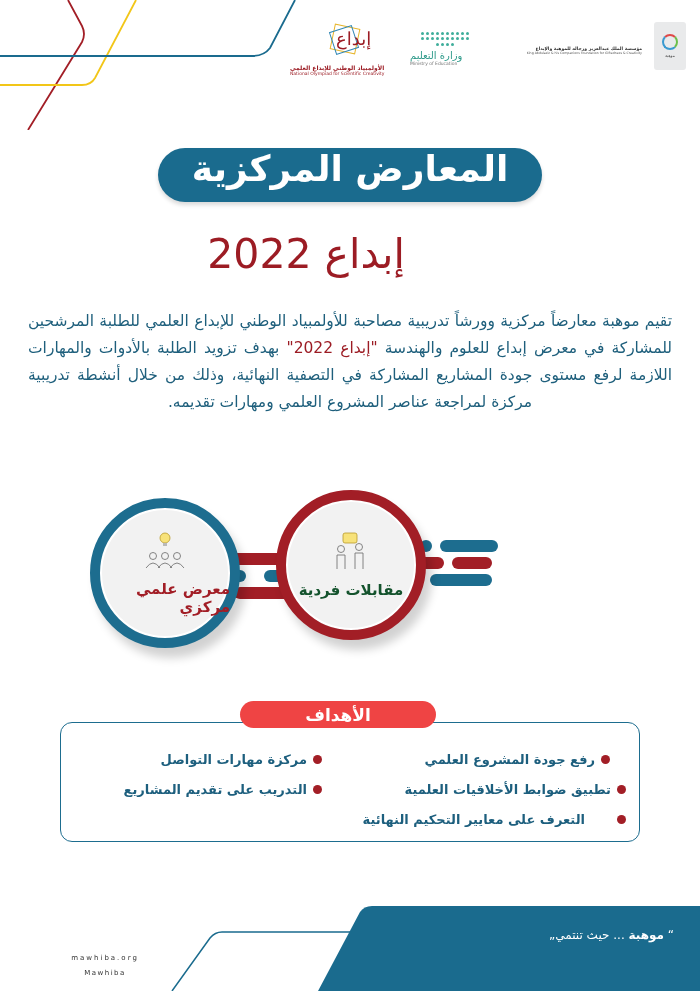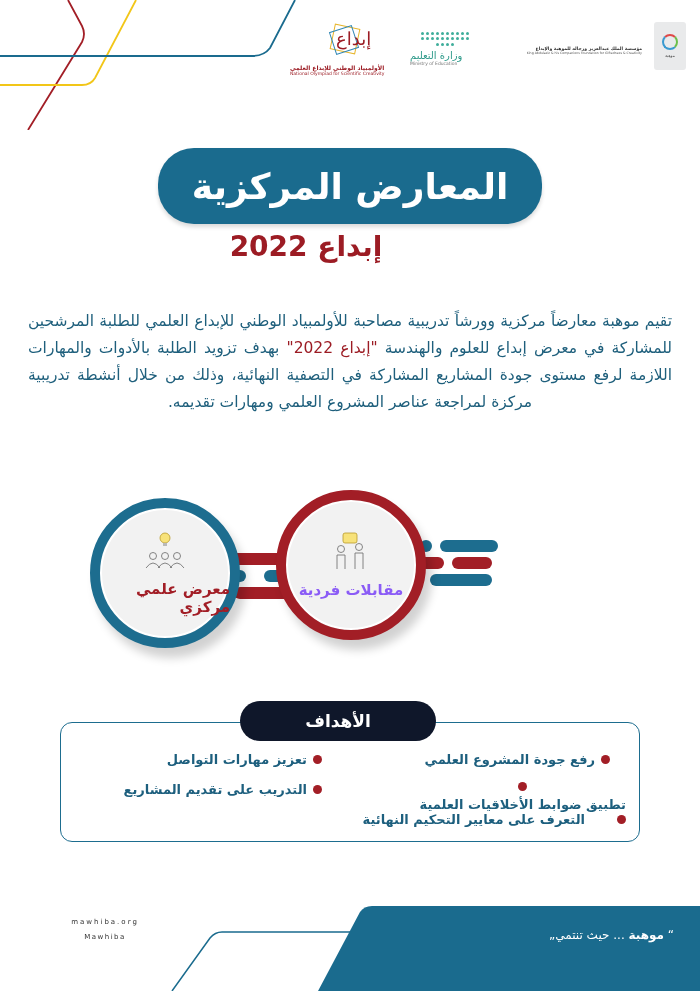--- a/index.html
+++ b/index.html
@@ -23,48 +23,48 @@
     .logo-moe .en { font-size: 4.5px; color: #777; }
     .logo-olympiad { position: absolute; right: 300px; top: 8px; width: 110px; text-align: left; }
     .logo-olympiad .mark { width: 34px; height: 40px; margin: 0 auto; position: relative; }
     .logo-olympiad .mark .sq1 { position:absolute; left:4px; top:4px; width:26px; height:26px; border:1.5px solid #e7b52a; transform: rotate(12deg); }
     .logo-olympiad .mark .sq2 { position:absolute; left:4px; top:6px; width:24px; height:24px; border:1.5px solid #2f86b3; transform: rotate(-18deg); }
     .logo-olympiad .mark .cal { position:absolute; left:8px; top:6px; font-size: 18px; color:#9c1c24; font-family: "DejaVu Serif", serif; }
     .logo-olympiad .ar { font-size: 6px; color: #9c1c24; font-weight: bold; direction: rtl; margin-top: 2px; }
     .logo-olympiad .en { font-size: 4.5px; color: #9c1c24; }
 
     
-    .title-pill { position: absolute; left: 158px; top: 148px; width: 384px; height: 76px; background: #1a6b8e; border-radius: 36px; display: flex; align-items: center; justify-content: center; box-shadow: 0 3px 4px rgba(0,0,0,0.15); }
+    .title-pill { position: absolute; left: 158px; top: 148px; width: 384px; height: 54px; background: #1a6b8e; border-radius: 36px; display: flex; align-items: flex-start; justify-content: center; box-shadow: 0 3px 4px rgba(0,0,0,0.15); }
     .title-pill span { color: #ffffff; font-size: 36px; font-weight: bold; direction: rtl; }
-    .subtitle { position: absolute; left: 0; width: 612px; top: 230px; text-align: center; color: #9c1c24; font-size: 28px; font-weight: bold; direction: rtl; }
+    .subtitle { position: absolute; left: 0; width: 612px; top: 230px; text-align: center; color: #9c1c24; font-size: 41px; font-weight: normal; direction: rtl; }
 
     
     .intro { position: absolute; left: 28px; width: 644px; top: 308px; direction: rtl; text-align: justify; text-align-last: center; font-size: 15.5px; line-height: 27px; color: #1e5f7c; }
     .intro .hl { color: #9c1c24; }
 
     
     .circles { position: absolute; left: 0; top: 490px; width: 700px; height: 170px; }
     .connector { position: absolute; height: 12px; border-radius: 6px; }
     .circle { position: absolute; width: 150px; height: 150px; border-radius: 50%; border: 10px solid #1d6d8f; background: #f2f2f2; box-shadow: 6px 10px 10px rgba(0,0,0,0.18), inset 0 0 0 2px #ffffff; display: flex; flex-direction: column; align-items: center; justify-content: center; }
     .circle.red { border-color: #a21e26; }
     .circle .icon { width: 60px; height: 44px; margin-bottom: 6px; }
     .circle .label { font-size: 15px; font-weight: bold; direction: rtl; }
     .circle .label.red { color: #a21e26; }
-    .circle .label.blue { color: #8b5cf6; }
+    .circle .label.blue { color: #14532d; }
 
     
     .goals-box { position: absolute; left: 60px; top: 722px; width: 580px; height: 120px; border: 1.5px solid #1d6d8f; border-radius: 12px; }
-    .goals-pill { position: absolute; left: 240px; top: 701px; width: 196px; height: 40px; background: #0f172a; border-radius: 20px; display:flex; align-items:center; justify-content:center; }
+    .goals-pill { position: absolute; left: 240px; top: 701px; width: 196px; height: 27px; background: #ef4444; border-radius: 20px; display:flex; align-items:center; justify-content:center; }
     .goals-pill span { color: #fff; font-size: 17px; font-weight: bold; direction: rtl; }
     .goal { position: absolute; direction: rtl; font-size: 13px; font-weight: bold; color: #1d5f7e; display: flex; align-items: center; gap: 6px; }
     .goal .bullet { width: 9px; height: 9px; border-radius: 50%; background: #a21e26; display: inline-block; }
 
     
     .social { position: absolute; left: 36px; top: 918px; width: 138px; text-align: center; }
-    .social .url { font-size: 7px; color: #333; letter-spacing: 2px; }
+    .social .url { font-size: 7px; color: #333; letter-spacing: 2px; margin-top: 36px; }
     .social .frame { position: relative; margin-top: 3px; height: 30px; border: 1px solid #555; border-radius: 8px; display: flex; justify-content: center; align-items: center; gap: 3px; }
     .social .ico { width: 17px; height: 17px; border-radius: 50%; background: #4a4a4a; color: #fff; font-size: 8px; font-weight: bold; display:flex; align-items:center; justify-content:center; font-family: "Liberation Sans", sans-serif; }
     .social .handle { font-size: 7px; color: #333; letter-spacing: 1.5px; margin-top: -5px; background:#fff; display:inline-block; padding: 0 6px; position: relative; top: -2px; }
     .tagline { position: absolute; right: 26px; top: 928px; color: #ffffff; font-size: 12px; direction: rtl; }
     .tagline b { font-weight: bold; }
   </style>
 </head>
 <body>
 
 <svg class="deco-svg" width="700" height="130" viewBox="0 0 700 130">
@@ -182,31 +182,31 @@
 
 <div class="goals-box"></div>
 <div class="goals-pill">
   <span>الأهداف</span>
 </div>
 
 <div class="goal" style="right:90px; top:752px;text-align:center;">
   <span class="bullet"></span>
   <span>رفع جودة المشروع العلمي</span>
 </div>
-<div class="goal" style="right:74px; top:782px;flex-direction:column;">
+<div class="goal" style="right:74px; top:782px;">
   <span class="bullet"></span>
   <span>تطبيق ضوابط الأخلاقيات العلمية</span>
 </div>
 <div class="goal" style="right:74px; top:812px;gap:32px;">
   <span class="bullet"></span>
   <span>التعرف على معايير التحكيم النهائية</span>
 </div>
 <div class="goal" style="right:378px; top:752px;">
   <span class="bullet"></span>
-  <span>تعزيز مهارات التواصل</span>
+  <span>مركزة مهارات التواصل</span>
 </div>
 <div class="goal" style="right:378px; top:782px;">
   <span class="bullet"></span>
   <span>التدريب على تقديم المشاريع</span>
 </div>
 
 <div class="social">
   <div class="url">mawhiba.org</div>
   <div class="handle">Mawhiba</div>
 </div>

